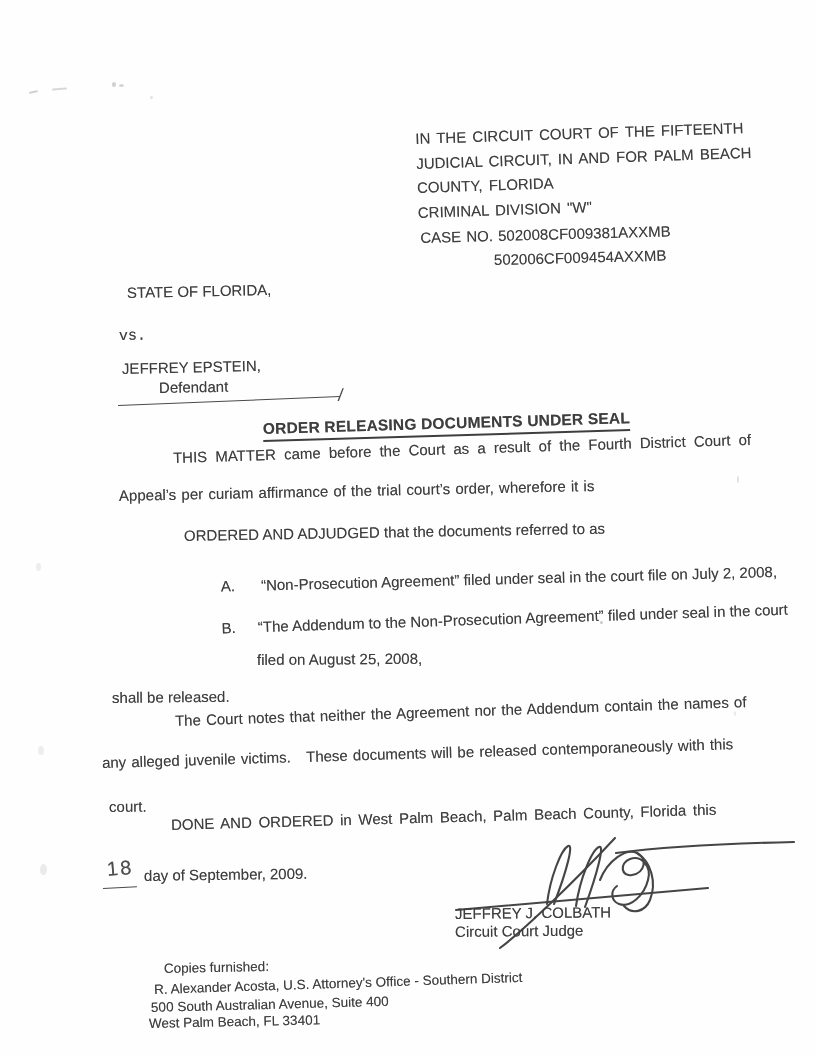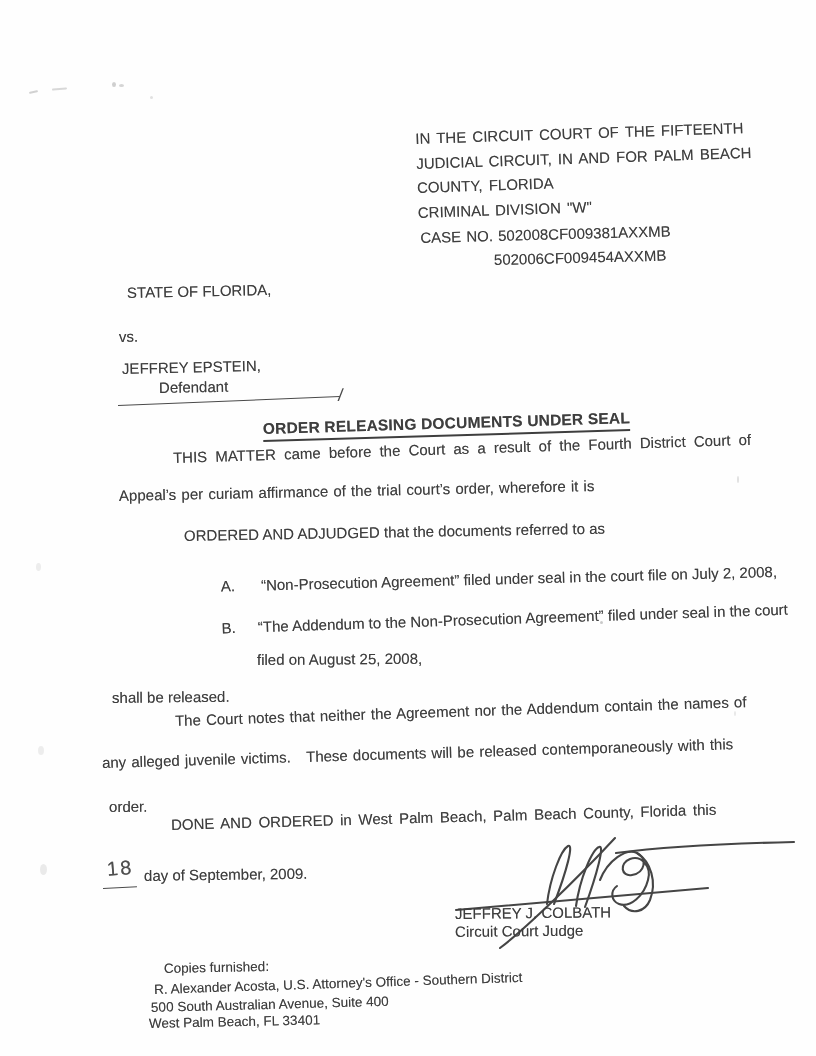--- a/index.html
+++ b/index.html
@@ -76,21 +76,21 @@
     <div>COUNTY, FLORIDA</div>
     <div>CRIMINAL DIVISION "W"</div>
   </div>
 
   <div class="case-block">
     <div>CASE NO. 502008CF009381AXXMB</div>
     <div class="case-line2">502006CF009454AXXMB</div>
   </div>
 
   <div class="line" style="left:127px;top:284px;transform:rotate(-1.2deg);">STATE OF FLORIDA,</div>
-  <div class="line" style="left:119px;top:328px;transform:rotate(-1deg);">vs.</div>
+  <div class="line" style="left:119px;top:328px;transform:rotate(-1deg);font-family:Liberation Mono, monospace;">vs.</div>
   <div class="line" style="left:122px;top:360px;transform:rotate(-1.3deg);">JEFFREY EPSTEIN,</div>
   <div class="line" style="left:159px;top:379px;transform:rotate(-1deg);">Defendant</div>
   <div class="rule" style="left:118px;top:405px;width:222px;transform:rotate(-2.3deg);"></div>
   <div class="slash" style="left:338px;top:385px;">/</div>
 
   <div class="line doc-title" style="left:263px;top:420px;transform:rotate(-1.7deg);">ORDER RELEASING DOCUMENTS UNDER SEAL</div>
 
   <div class="line" style="left:173px;top:449px;transform:rotate(-1.8deg);word-spacing:4px;">THIS MATTER came before the Court as a result of the Fourth District Court of</div>
   <div class="line" style="left:119px;top:487px;transform:rotate(-1.2deg);word-spacing:1px;">Appeal’s per curiam affirmance of the trial court’s order, wherefore it is</div>
   <div class="line" style="left:184px;top:527px;transform:rotate(-1deg);">ORDERED AND ADJUDGED that the documents referred to as</div>
@@ -99,21 +99,21 @@
     <span>A.</span><span style="display:inline-block;width:26px;"></span><span>“Non-Prosecution Agreement” filed under seal in the court file on July 2, 2008,</span>
   </div>
   <div class="line" style="left:205px;top:603px;transform:rotate(-1.9deg);">
     <span>B.</span><span style="display:inline-block;width:22px;"></span><span>“The Addendum to the Non-Prosecution Agreement” filed under seal in the court</span>
   </div>
   <div class="line" style="left:257px;top:651px;transform:rotate(-0.4deg);">filed on August 25, 2008,</div>
 
   <div class="line" style="left:112px;top:689px;transform:rotate(-0.6deg);">shall be released.</div>
   <div class="line" style="left:175px;top:712px;transform:rotate(-1.9deg);word-spacing:1px;">The Court notes that neither the Agreement nor the Addendum contain the names of</div>
   <div class="line" style="left:102px;top:754px;transform:rotate(-1.7deg);word-spacing:1px;">any alleged juvenile victims.   These documents will be released contemporaneously with this</div>
-  <div class="line" style="left:109px;top:798px;transform:rotate(-0.5deg);">order.</div>
+  <div class="line" style="left:109px;top:798px;transform:rotate(-0.5deg);">court.</div>
   <div class="line" style="left:171px;top:816px;transform:rotate(-1.6deg);word-spacing:2.5px;">DONE AND ORDERED in West Palm Beach, Palm Beach County, Florida this</div>
 
   <div class="handwritten-day">18</div>
   <div class="rule" style="left:103px;top:888px;width:34px;transform:rotate(-3deg);"></div>
   <div class="line" style="left:144px;top:867px;transform:rotate(-0.8deg);">day of September, 2009.</div>
 
   <svg class="sig-svg" width="350" height="140" viewBox="0 0 350 140">
     <g fill="none" stroke="#454545" stroke-width="2.1" stroke-linecap="round">
       <path d="M8,92 L260,70"></path>
       <path d="M168,35 C 230,27 300,25 346,24"></path>

